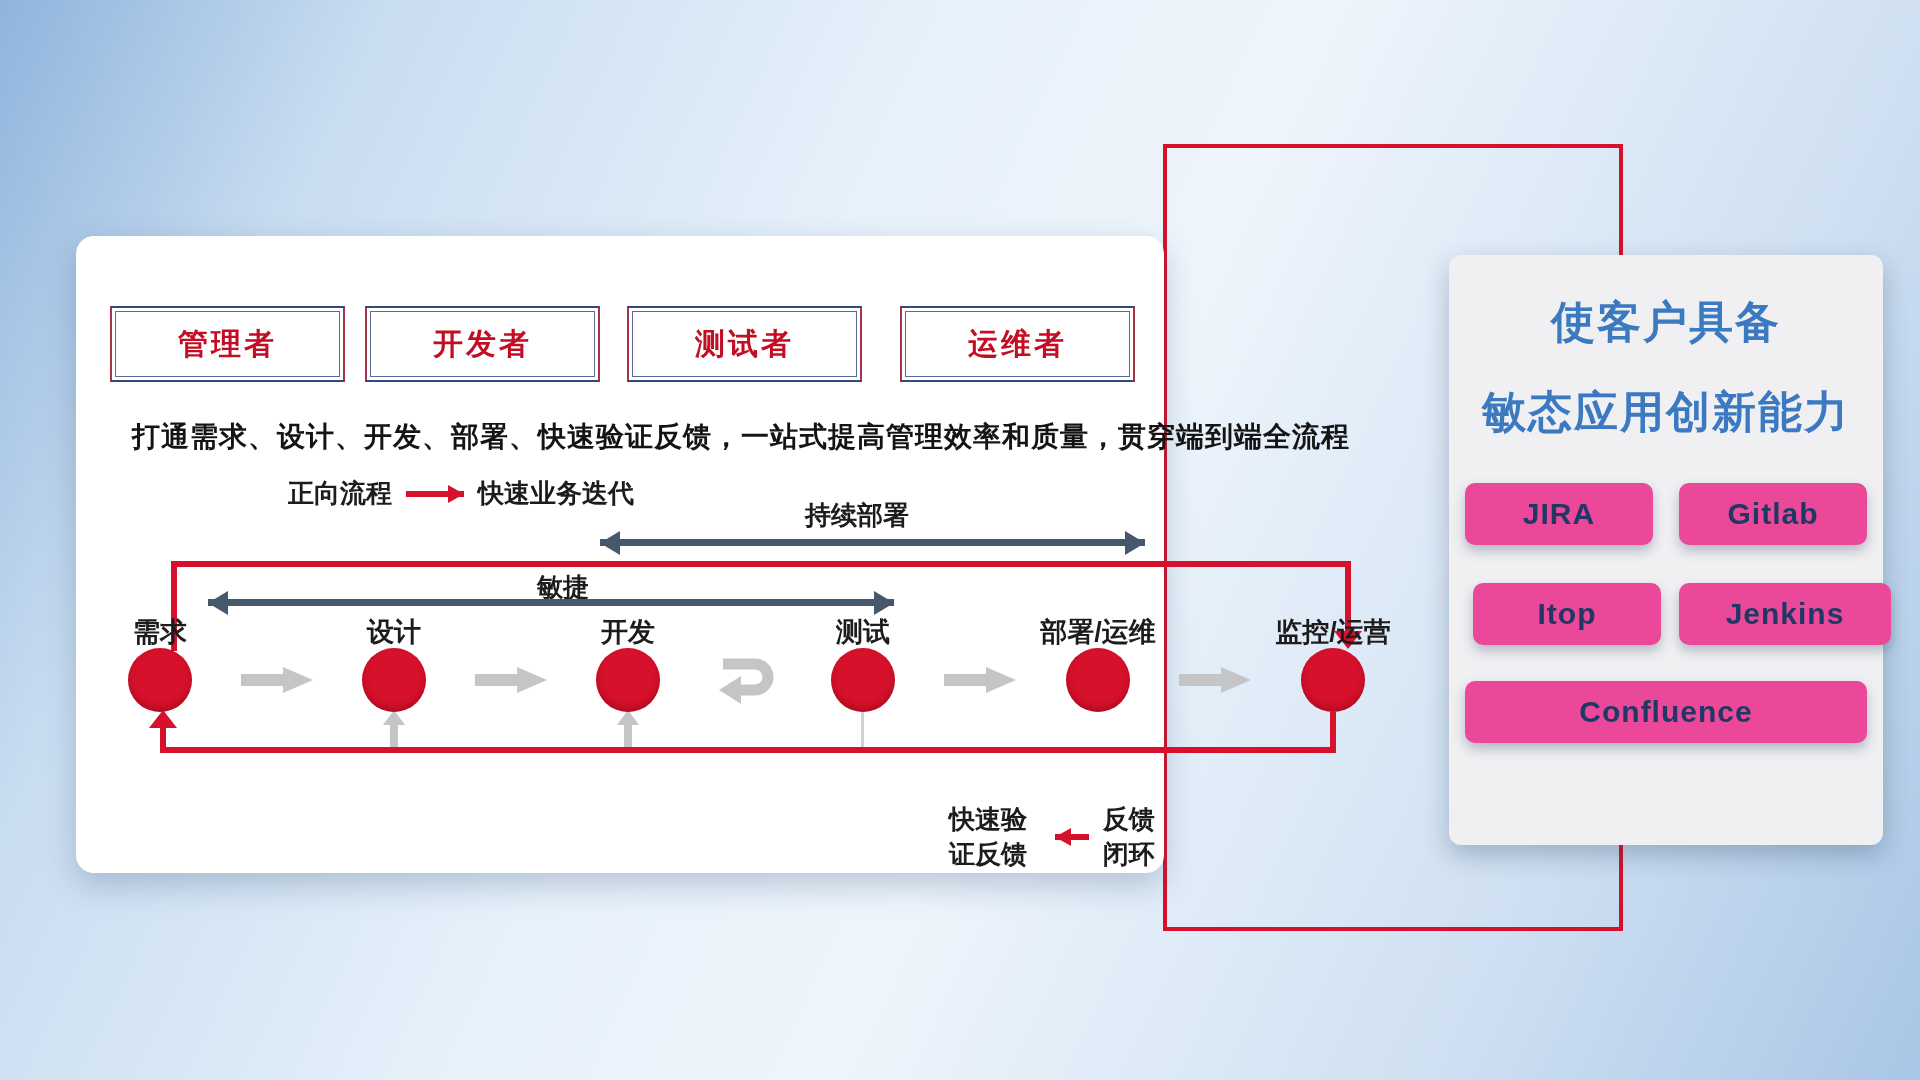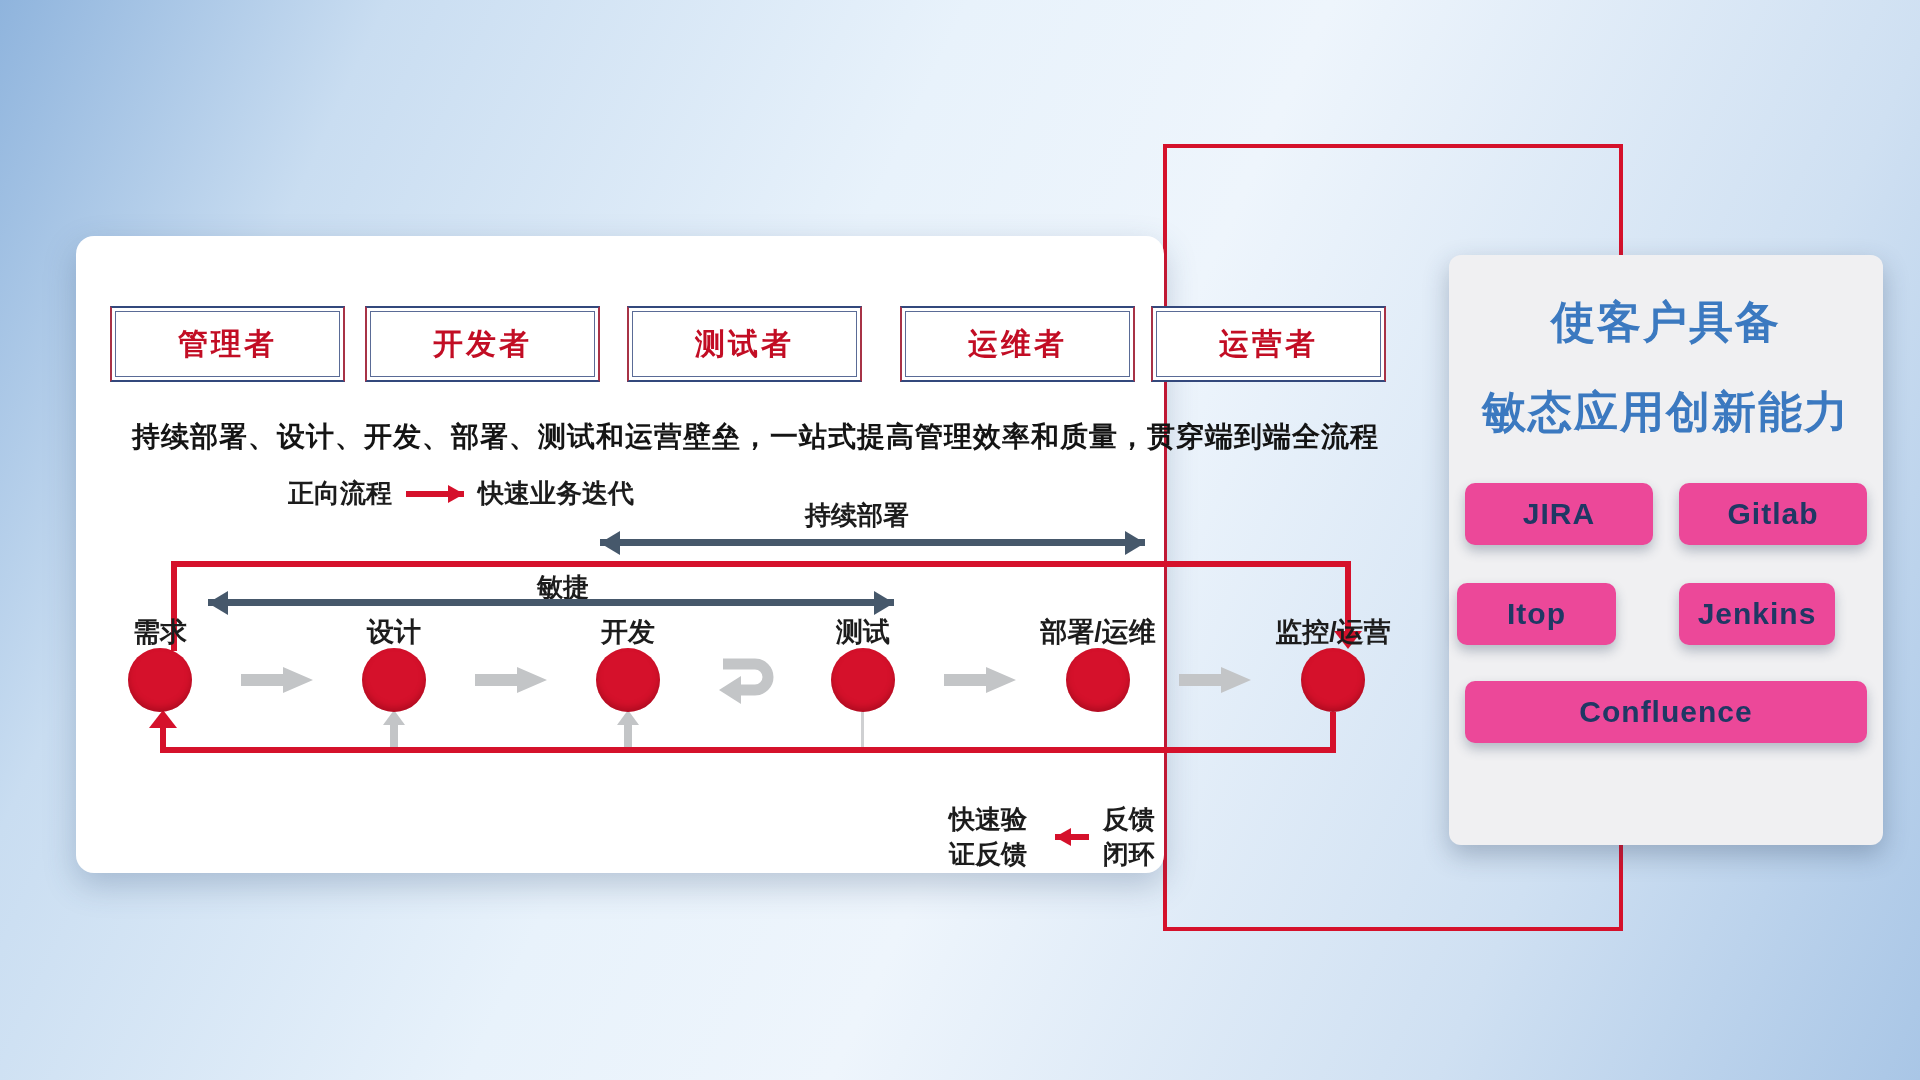--- a/index.html
+++ b/index.html
@@ -112,23 +112,22 @@
 <div class="canvas">
 
   <div class="red-frame"></div>
 
   <section class="main-panel">
 
     <div class="role-box" style="left:34px">管理者</div>
     <div class="role-box" style="left:289px">开发者</div>
     <div class="role-box" style="left:551px">测试者</div>
     <div class="role-box" style="left:824px">运维者</div>
-    <div class="role-box" style="left:1075px">运营者</div>
-
-    <div class="description">持续部署、设计、开发、部署、测试和运营壁垒，一站式提高管理效率和质量，贯穿端到端全流程</div>
+
+    <div class="description">打通需求、设计、开发、部署、快速验证反馈，一站式提高管理效率和质量，贯穿端到端全流程</div>
 
     <div class="legend-row" style="left:212px;top:240px">
       <span>正向流程</span>
       <span class="rarrow right"></span>
       <span>快速业务迭代</span>
     </div>
 
     <div class="flow-label" style="left:701px;top:262px;width:160px">持续部署</div>
     <div class="darrow" style="left:524px;top:303px;width:545px"></div>
 
@@ -190,18 +189,18 @@
     </div>
 
   </section>
 
   <aside class="side-panel">
     <div class="side-title" style="top:38px">使客户具备</div>
     <div class="side-title" style="top:128px">敏态应用创新能力</div>
 
     <div class="tool-btn" style="left:16px;top:228px;width:188px">JIRA</div>
     <div class="tool-btn" style="left:230px;top:228px;width:188px">Gitlab</div>
-    <div class="tool-btn" style="left:8px;top:328px;width:159px">Itop</div>
-    <div class="tool-btn" style="left:230px;top:328px;width:156px">Jenkins</div>
+    <div class="tool-btn" style="left:24px;top:328px;width:188px">Itop</div>
+    <div class="tool-btn" style="left:230px;top:328px;width:212px">Jenkins</div>
     <div class="tool-btn" style="left:16px;top:426px;width:402px">Confluence</div>
   </aside>
 
 </div>
 
 </body></html>

